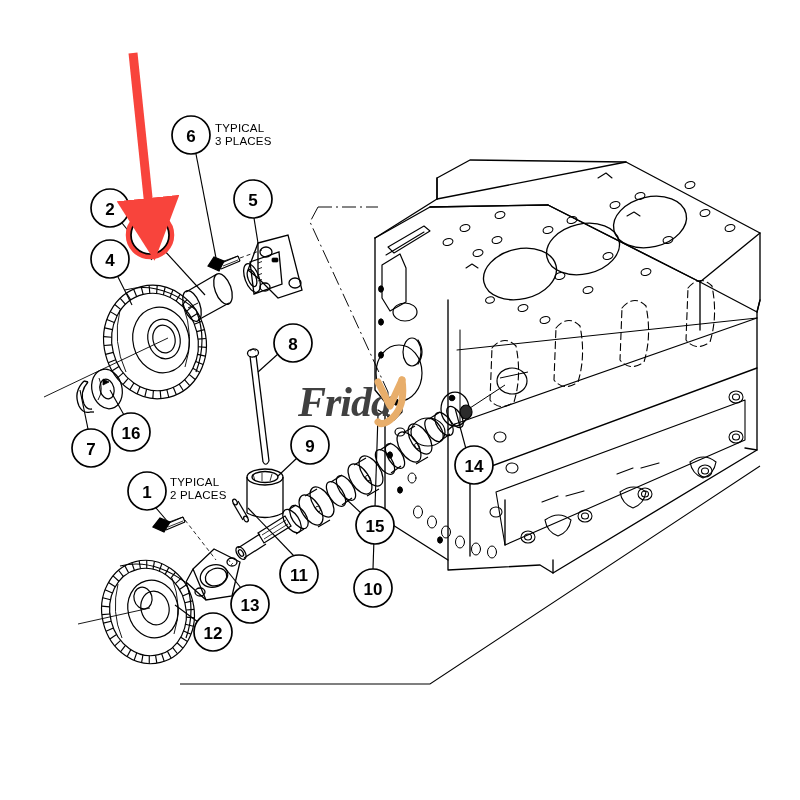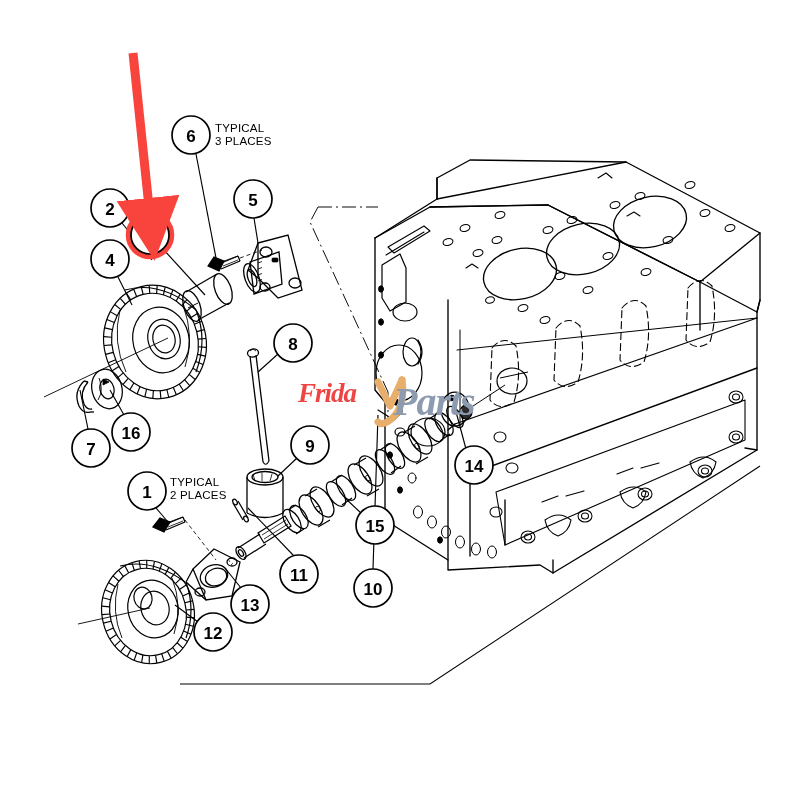--- a/index.html
+++ b/index.html
@@ -36,22 +36,22 @@
     position: absolute;
     font-family: "Liberation Serif", serif;
     font-style: italic;
     font-weight: bold;
     user-select: none;
     pointer-events: none;
   }
   #wm-friday {
     left: 298px;
     top: 378px;
-    font-size: 27px;
-    color: #ef4444;
+    font-size: 42px;
+    color: #404040;
     letter-spacing: -1px;
   }
   #wm-parts {
     left: 393px;
     top: 378px;
     font-size: 40px;
     color: #8c9bb0;
     letter-spacing: -1px;
   }
   #wm-swoosh {
@@ -566,20 +566,19 @@
       </g>
 
     <line id="red-arrow" x1="133" y1="53" x2="149" y2="207" stroke="#f8443c" stroke-width="9" stroke-linecap="butt" marker-end="url(#arrowhead-red)"></line>
   </svg>
 
   <div class="wm" id="wm-friday">Frida</div>
   <svg class="wm" id="wm-swoosh" viewBox="0 0 44 58">
     <path d="M6,10 L18,34 L30,8" stroke="#e8ae6b" stroke-width="7" fill="none" stroke-linecap="round" stroke-linejoin="round"></path>
     <path d="M30,8 q4,28 -12,40 q-8,6 -12,2" stroke="#e8ae6b" stroke-width="7" fill="none" stroke-linecap="round"></path>
   </svg>
-  <div class="wm" id="wm-parts">Parts</div>
 
   <div class="note-text" style="left:215px; top:122px;">TYPICAL
 3 PLACES</div>
   <div class="note-text" style="left:170px; top:476px;">TYPICAL
 2 PLACES</div>
 
 </div>
 
 </body></html>

